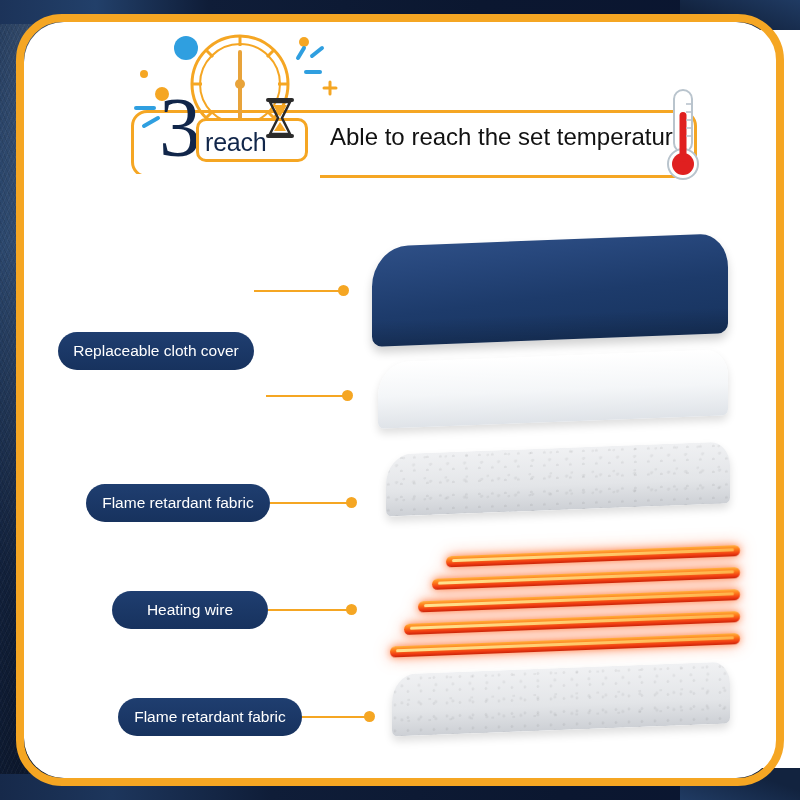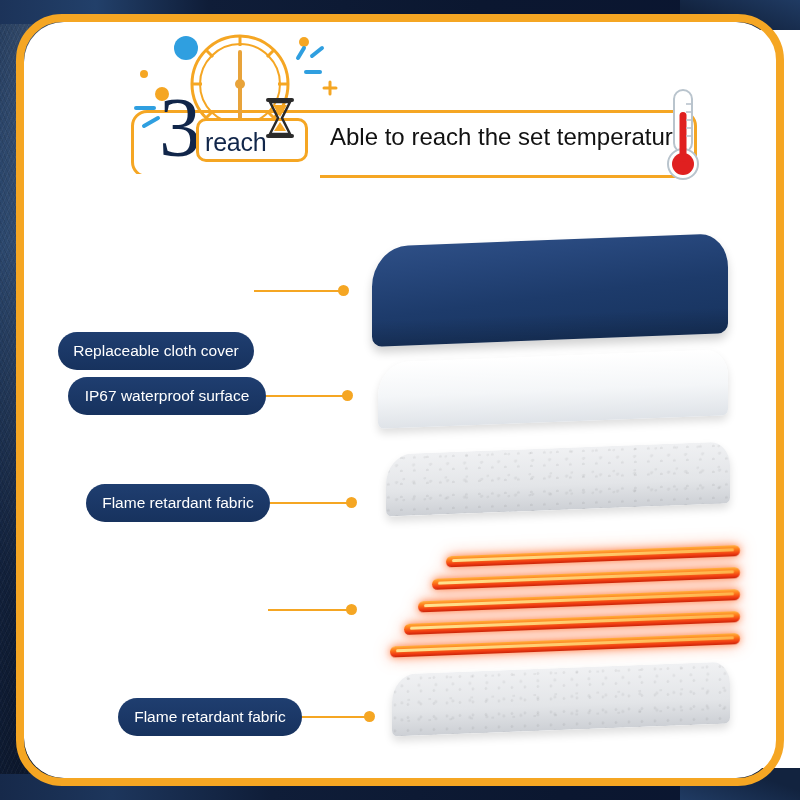--- a/index.html
+++ b/index.html
@@ -358,28 +358,28 @@
         <span class="wire-core"></span>
       </div>
   </div>
 
   <div class="layer layer-felt-b"></div>
 
   <div class="label-pill" style="left:58px; top:288px; width:196px;margin-top:44px;">Replaceable cloth cover</div>
   <div class="leader" style="left:254px; top:290px; width:86px;"></div>
   <div class="leader-dot" style="left:338px; top:285px;"></div>
 
-  <div class="label-pill" style="left:68px; top:377px; width:198px;">IP67 waterproof surface</div>
   <div class="leader" style="left:266px; top:395px; width:78px;"></div>
   <div class="leader-dot" style="left:342px; top:390px;"></div>
 
   <div class="label-pill" style="left:86px; top:484px; width:184px;">Flame retardant fabric</div>
   <div class="leader" style="left:270px; top:502px; width:78px;"></div>
   <div class="leader-dot" style="left:346px; top:497px;"></div>
 
+  <div class="label-pill" style="left:112px; top:591px; width:156px;">Heating wire</div>
   <div class="leader" style="left:268px; top:609px; width:80px;"></div>
   <div class="leader-dot" style="left:346px; top:604px;"></div>
 
   <div class="label-pill" style="left:118px; top:698px; width:184px;">Flame retardant fabric</div>
   <div class="leader" style="left:302px; top:716px; width:64px;"></div>
   <div class="leader-dot" style="left:364px; top:711px;"></div>
 
 </div>
 
 </body></html>

